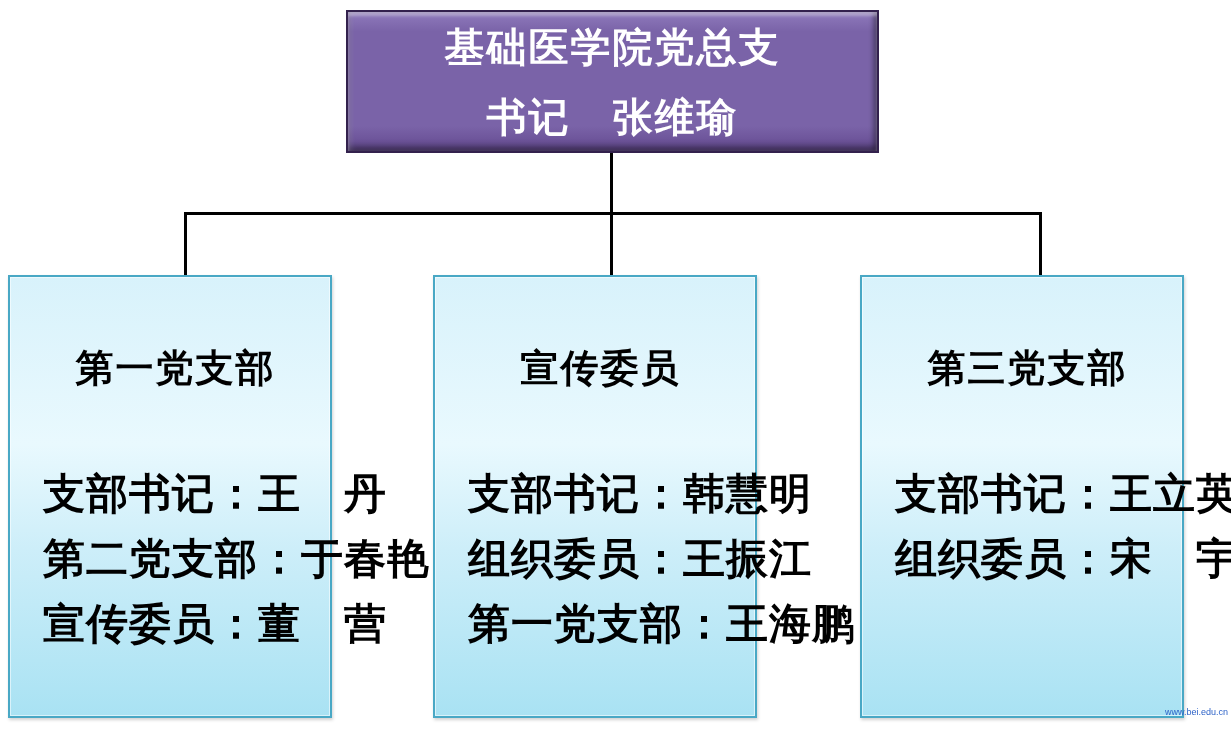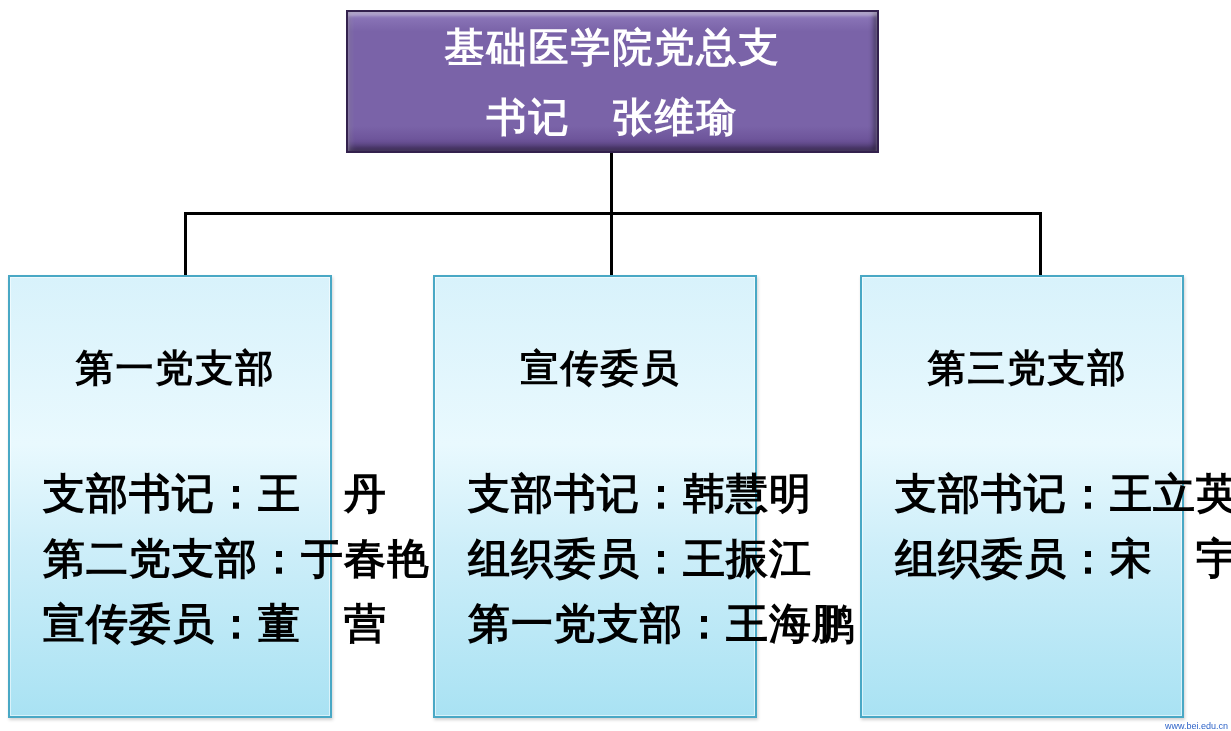--- a/index.html
+++ b/index.html
@@ -111,21 +111,21 @@
     font-weight: bold;
     font-size: 42px;
     letter-spacing: 1px;
     line-height: 65px;
     white-space: pre;
   }
 
   
   .watermark {
     position: absolute;
-    right: 3px; bottom: 0;
+    right: 3px; bottom: 14px;
     font-family: "Liberation Sans", sans-serif;
     font-size: 9px;
     color: var(--watermark);
   }
 </style>
 </head>
 <body>
 
 <div class="canvas">
 

